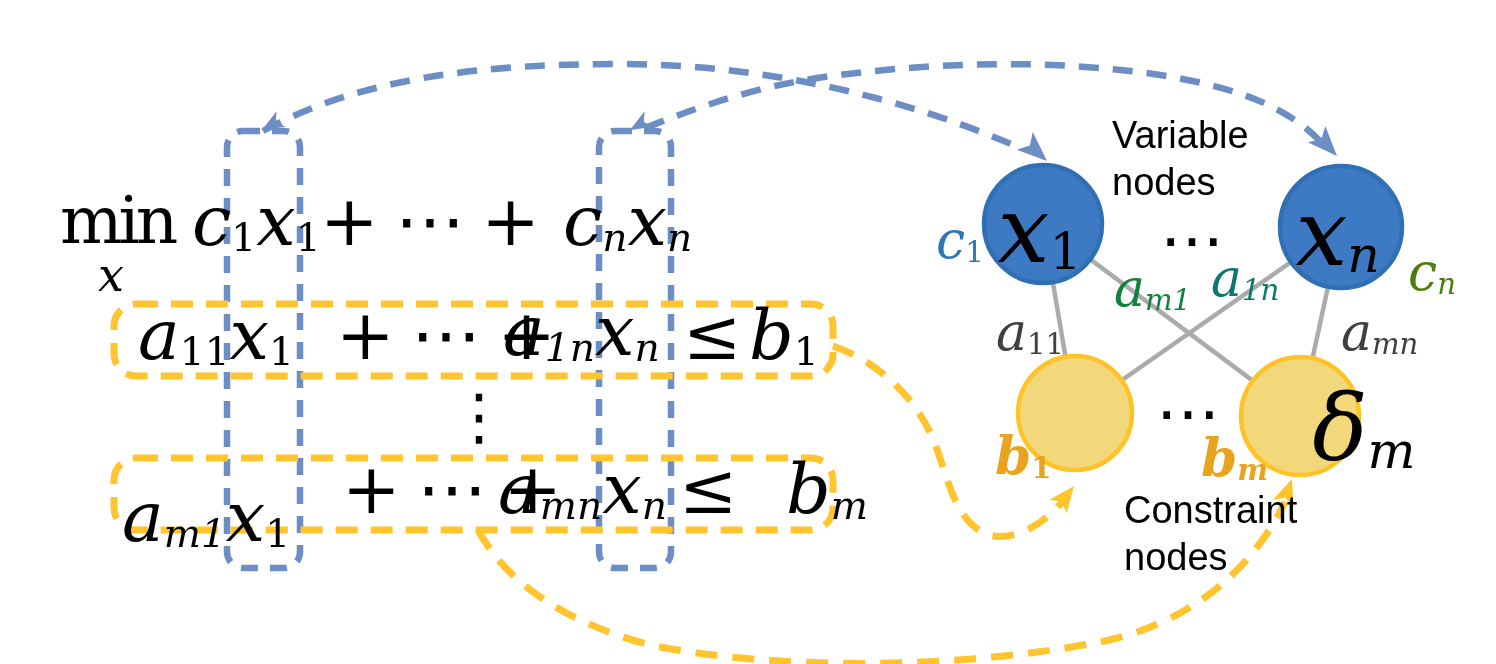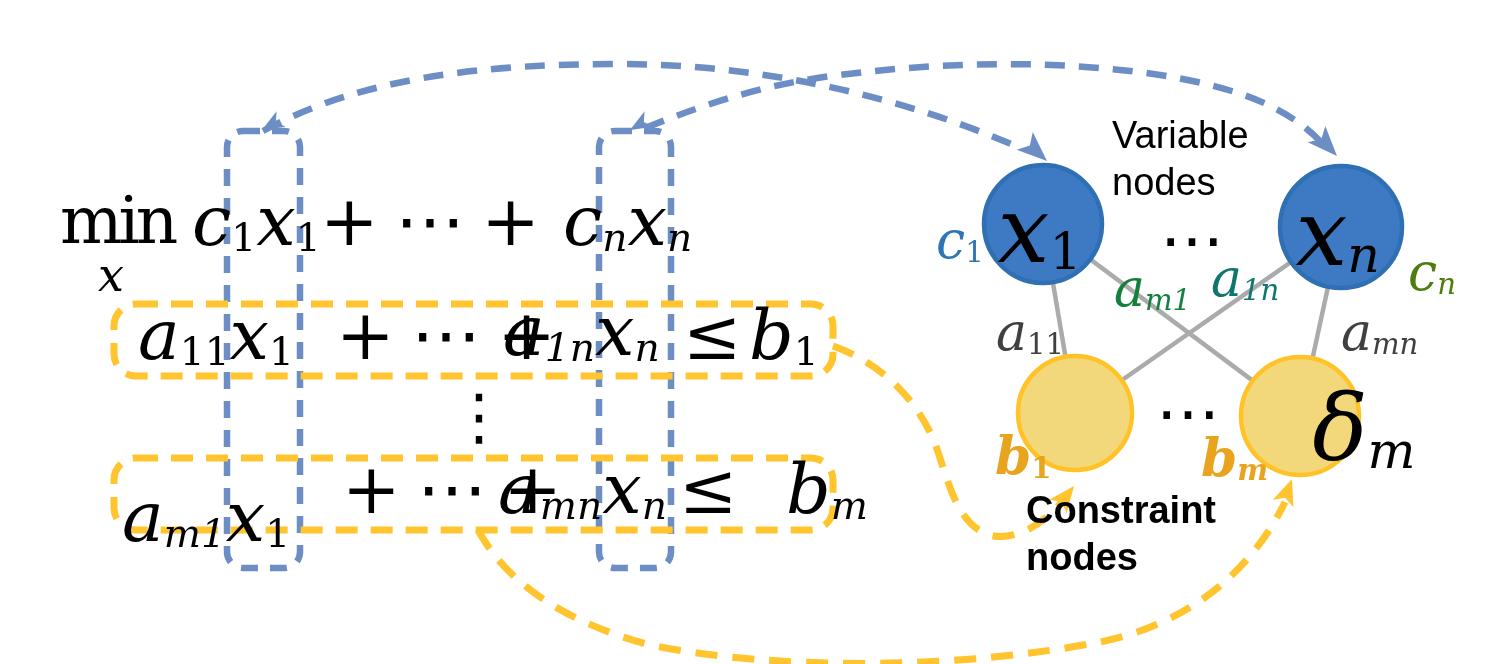--- a/index.html
+++ b/index.html
@@ -98,21 +98,21 @@
   </div>
   <div class="abs math" style="left:679px; top:454px;">≤</div>
   <div class="abs math" style="left:786px; top:454px;">
     <span class="it">b</span><span class="sub">m</span>
   </div>
 
   <div class="abs sans" style="left:1112px; top:112px;">
     <div>Variable</div>
     <div>nodes</div>
   </div>
-  <div class="abs sans" style="left:1026px; top:487px;font-weight:bold;">
+  <div class="abs sans" style="left:1124px; top:487px;">
     <div>Constraint</div>
     <div>nodes</div>
   </div>
 
   <div class="abs hdots" style="left:1192px; top:240px;">⋯</div>
   <div class="abs hdots" style="left:1188px; top:413px;">⋯</div>
 
   <div class="abs nodelabel" style="left:1043px; top:224px;">
     <span class="it">x</span><span class="sub up">1</span>
   </div>

